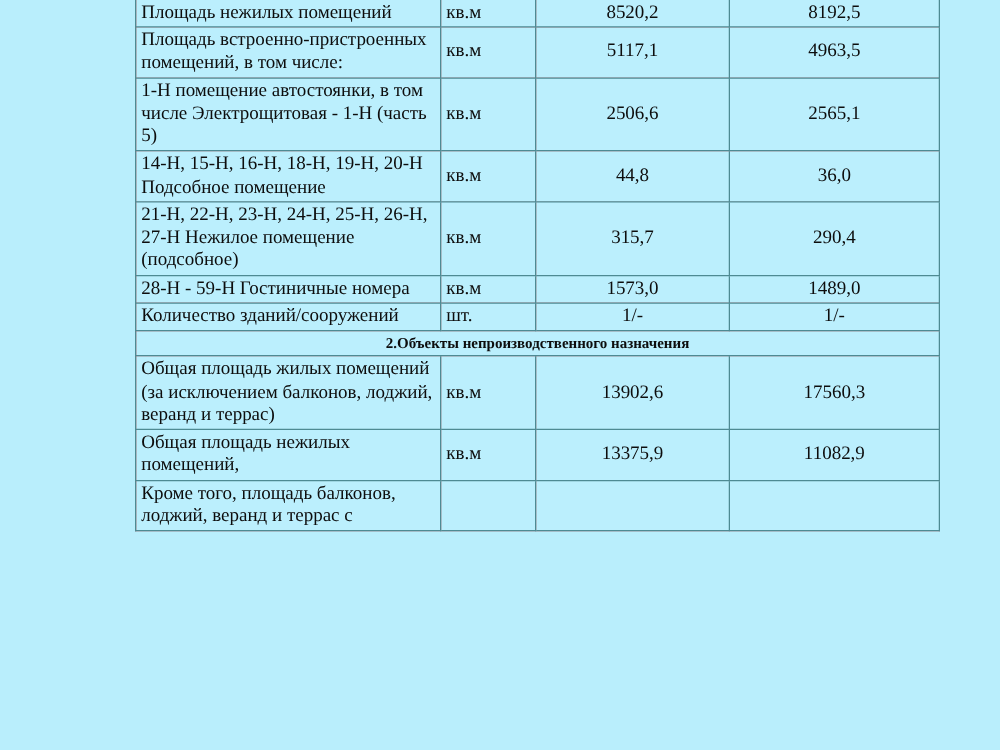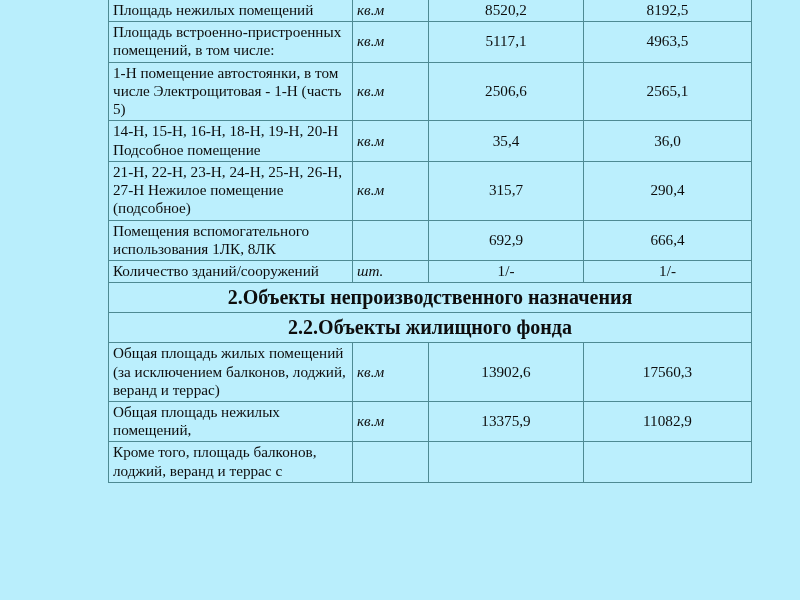--- a/index.html
+++ b/index.html
@@ -46,30 +46,29 @@
   col.c-val2  { width: 168px; }
 
   td.name {
     text-align: left;
     vertical-align: top;
     padding-top: 0px;
   }
   td.unit {
     text-align: left;
     vertical-align: middle;
-    font-style: italic;
   }
   td.val {
     text-align: center;
     vertical-align: middle;
   }
   tr.section td {
     text-align: center;
     font-weight: bold;
-    font-size: 20px;
+    font-size: 12px;
     padding: 2px 4px 3px 4px;
   }
 </style>
 </head>
 <body>
 
 <div id="slide">
   <div id="table-wrap">
     <table class="data-table">
       <colgroup>
@@ -93,46 +92,43 @@
           </tr>
           <tr>
             <td class="name">1-Н помещение автостоянки, в том числе Электрощитовая - 1-Н (часть 5)</td>
             <td class="unit">кв.м</td>
             <td class="val">2506,6</td>
             <td class="val">2565,1</td>
           </tr>
           <tr>
             <td class="name">14-Н, 15-Н, 16-Н, 18-Н, 19-Н, 20-Н Подсобное помещение</td>
             <td class="unit">кв.м</td>
-            <td class="val">35,4</td>
+            <td class="val">44,8</td>
             <td class="val">36,0</td>
           </tr>
           <tr>
             <td class="name">21-Н, 22-Н, 23-Н, 24-Н, 25-Н, 26-Н, 27-Н Нежилое помещение (подсобное)</td>
             <td class="unit">кв.м</td>
             <td class="val">315,7</td>
             <td class="val">290,4</td>
           </tr>
           <tr>
-            <td class="name">Помещения вспомогательного использования 1ЛК, 8ЛК</td>
-            <td class="unit"></td>
-            <td class="val">692,9</td>
-            <td class="val">666,4</td>
+            <td class="name">28-Н - 59-Н Гостиничные номера</td>
+            <td class="unit">кв.м</td>
+            <td class="val">1573,0</td>
+            <td class="val">1489,0</td>
           </tr>
           <tr>
             <td class="name">Количество зданий/сооружений</td>
             <td class="unit">шт.</td>
             <td class="val">1/-</td>
             <td class="val">1/-</td>
           </tr>
           <tr class="section">
             <td colspan="4">2.Объекты непроизводственного назначения</td>
-          </tr>
-          <tr class="section">
-            <td colspan="4">2.2.Объекты жилищного фонда</td>
           </tr>
           <tr>
             <td class="name">Общая площадь жилых помещений (за исключением балконов, лоджий, веранд и террас)</td>
             <td class="unit">кв.м</td>
             <td class="val">13902,6</td>
             <td class="val">17560,3</td>
           </tr>
           <tr>
             <td class="name">Общая площадь нежилых помещений,</td>
             <td class="unit">кв.м</td>

